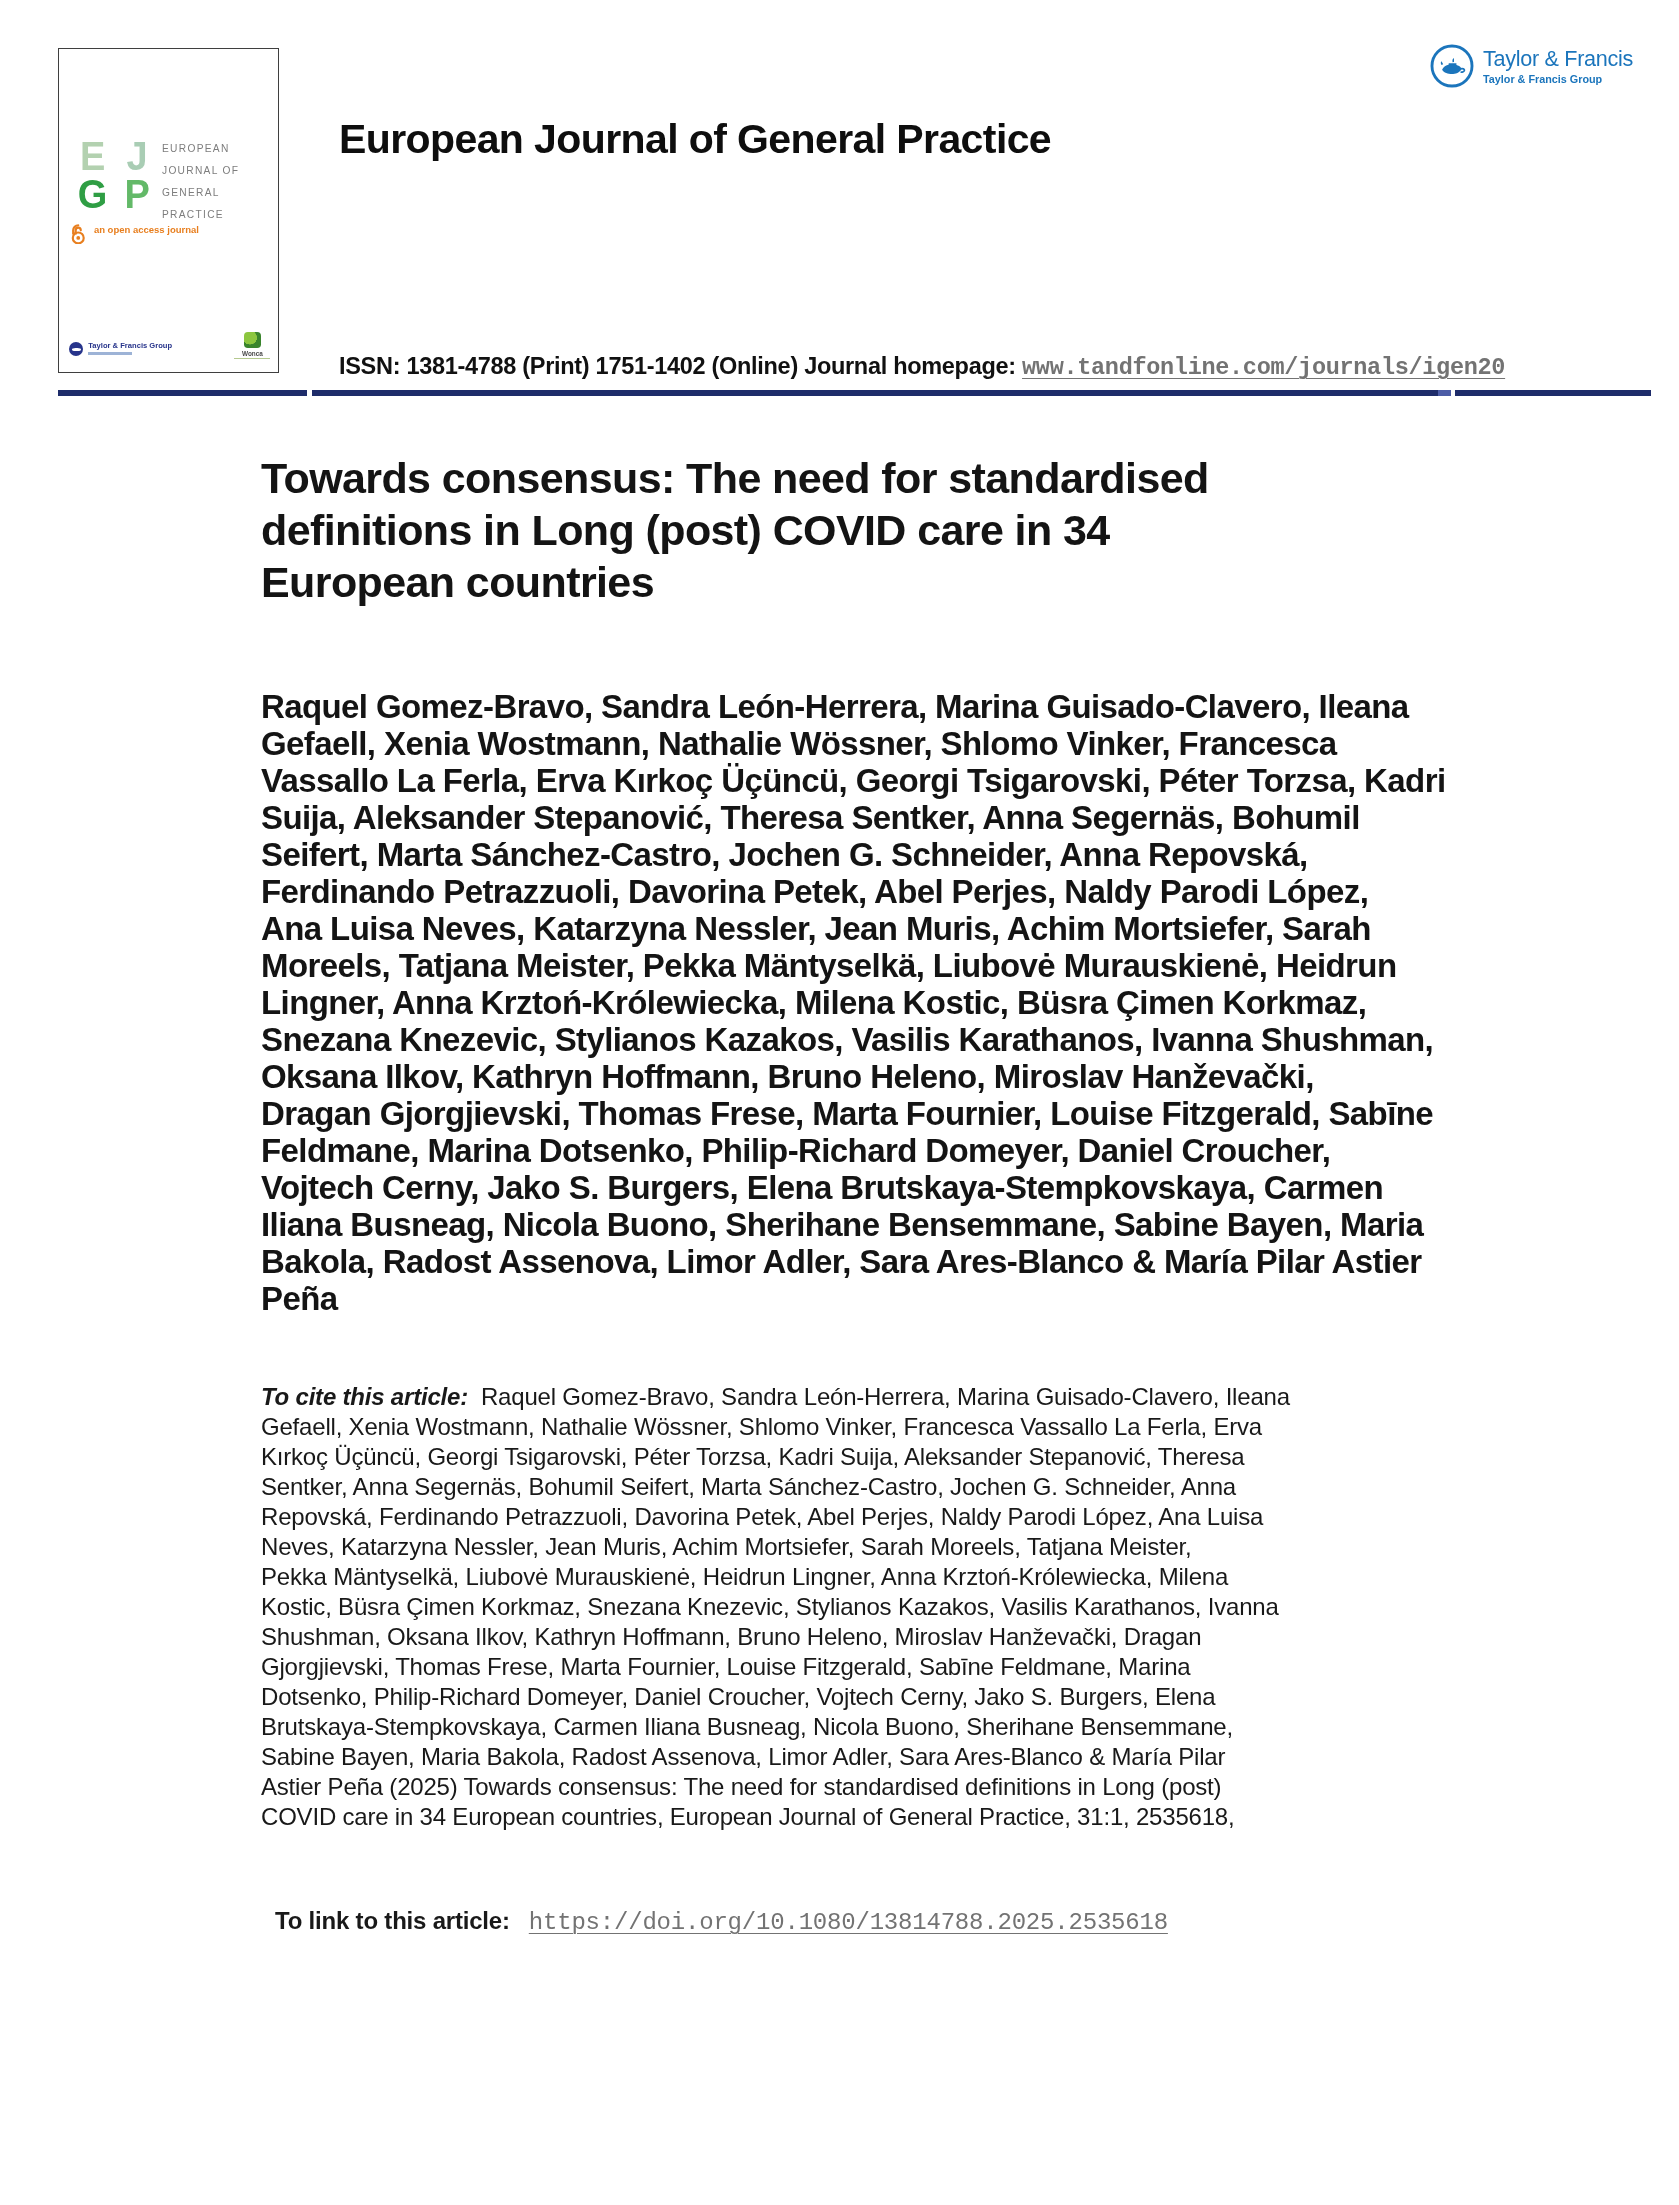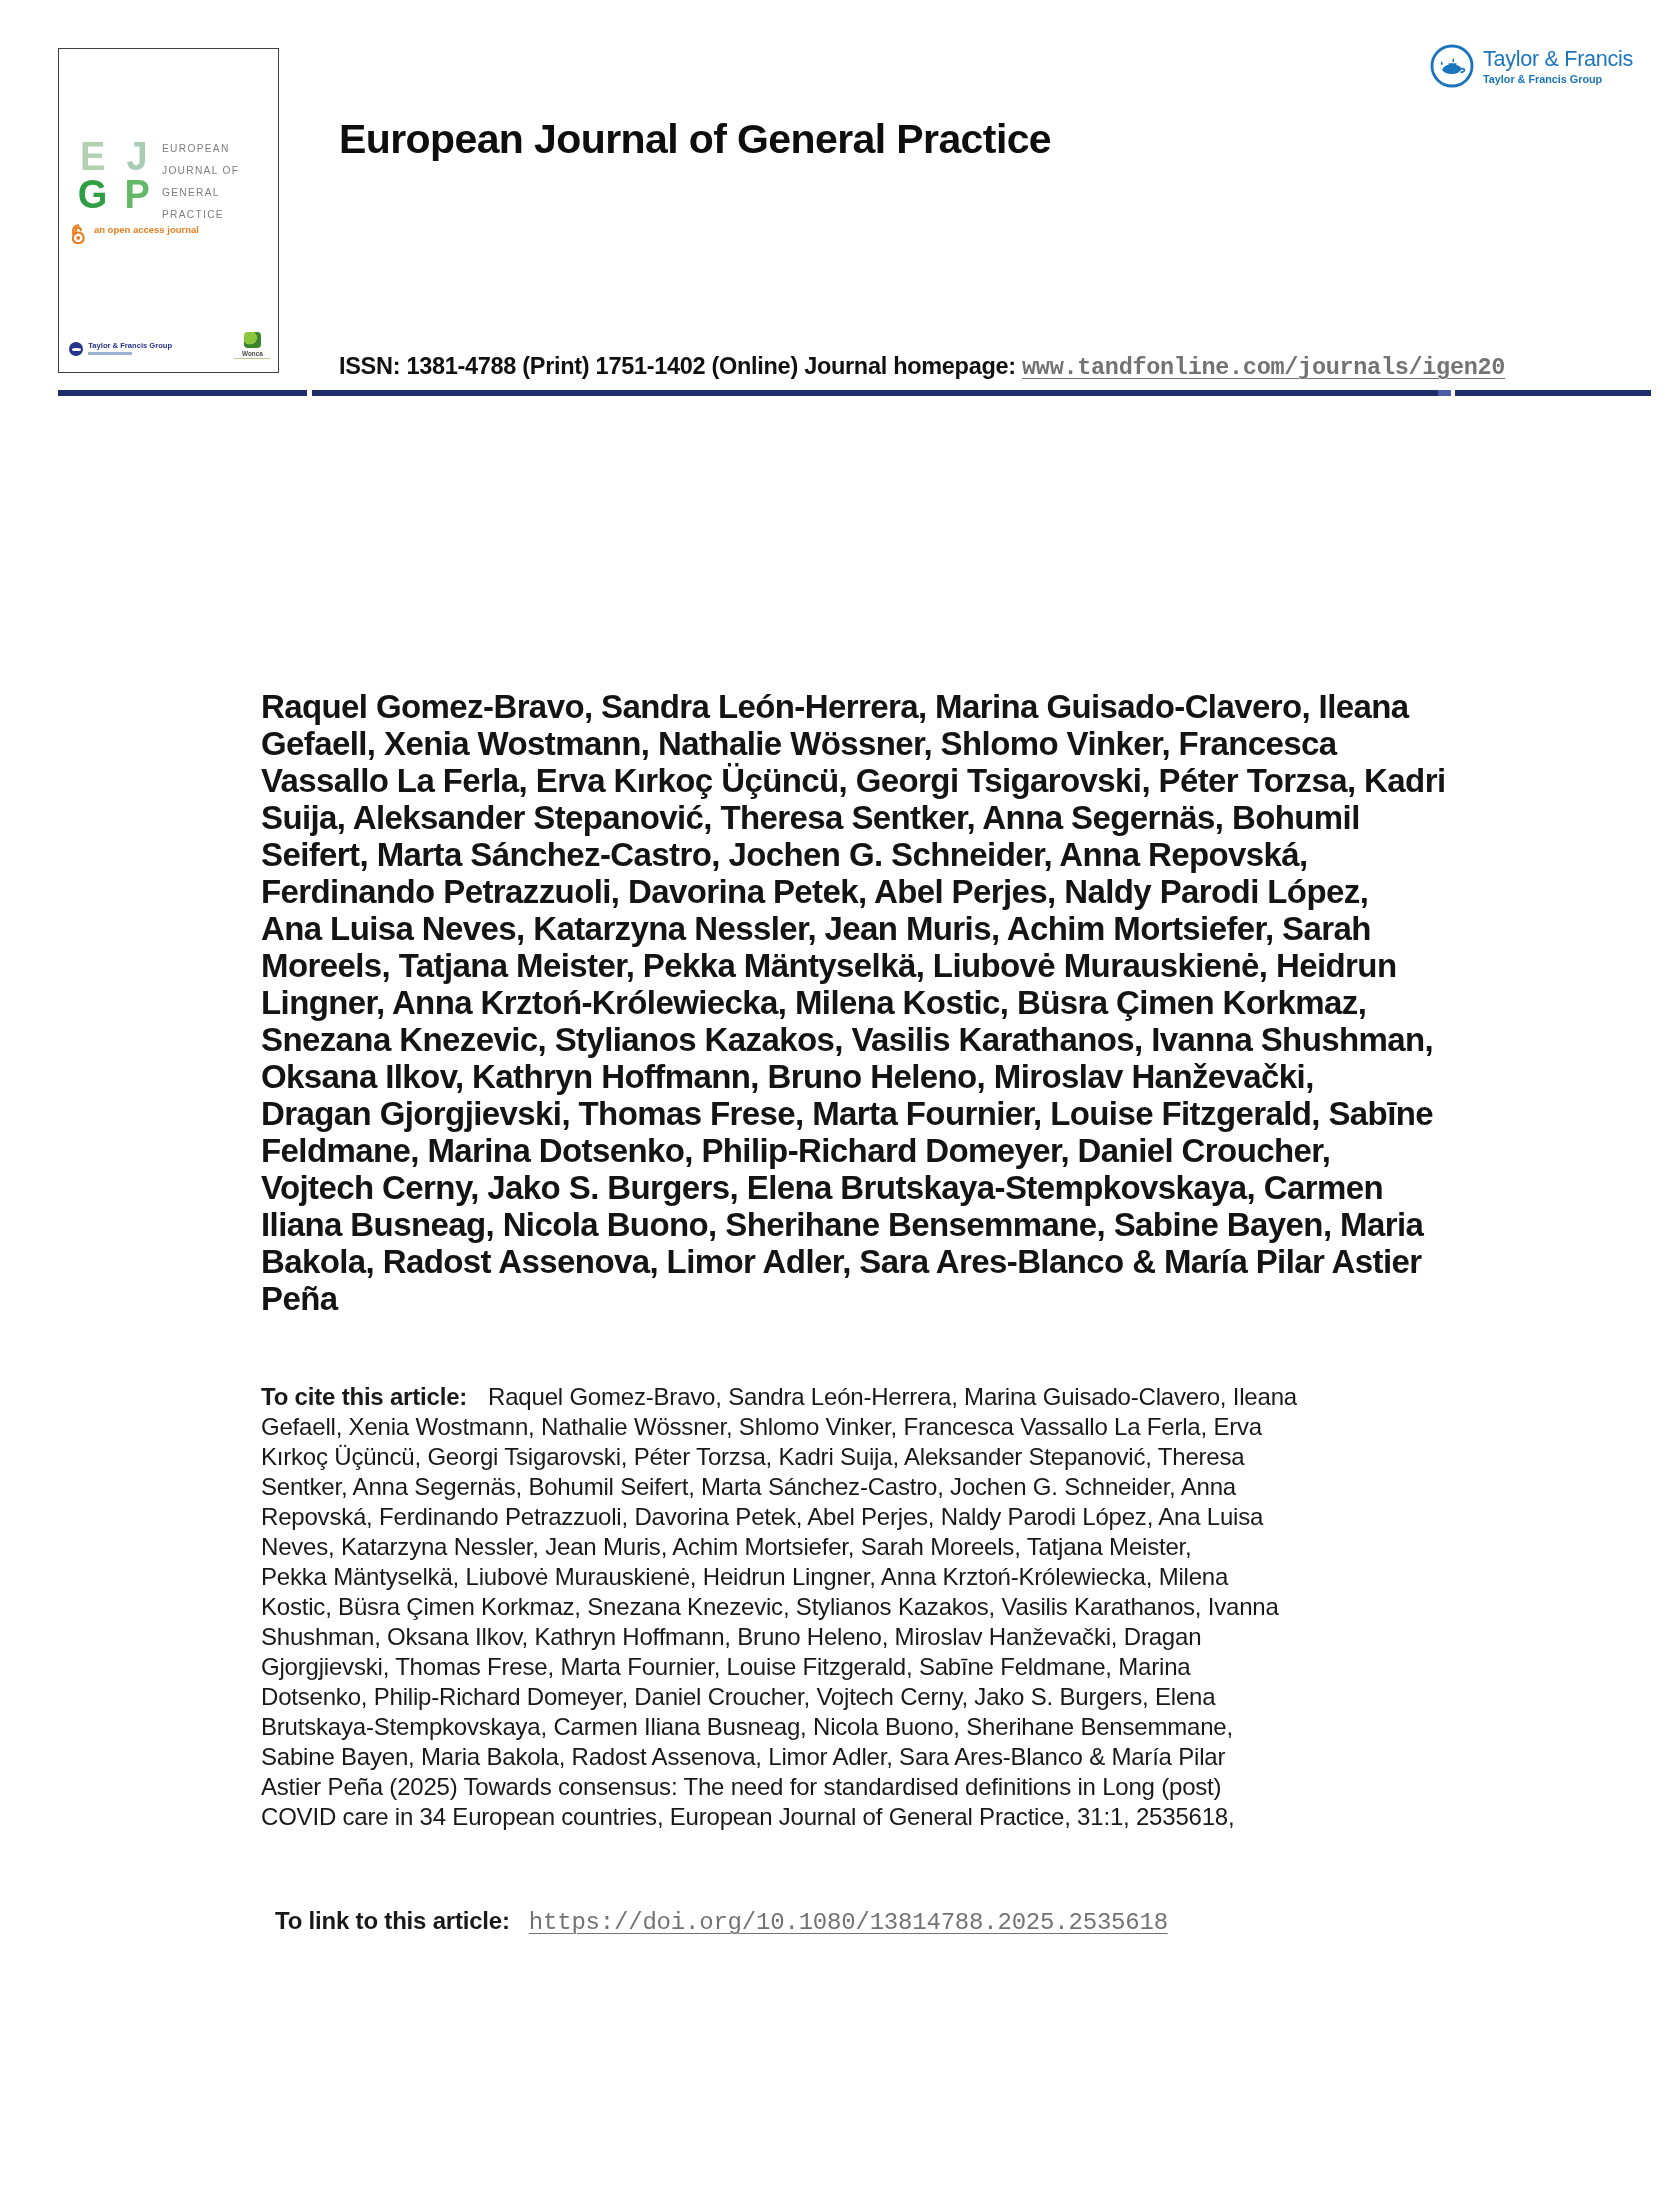--- a/index.html
+++ b/index.html
@@ -101,21 +101,21 @@
     position:absolute; left:261px; top:688px;
     font-size:33px; line-height:37px; font-weight:600; color:#141414;
     letter-spacing:-0.6px; white-space:pre-line;
   }
   .citation {
     position:absolute; left:261px; top:1382px;
     font-size:24px; line-height:30px; font-weight:400; color:#191919;
     letter-spacing:-0.2px;
   }
   .citation .body { white-space:pre-line; }
-  .citation b { font-weight:700; margin-right:21px; }
+  .citation b { font-weight:700; margin-right:13px;font-style:italic; }
   .cite-doi { margin-top:0; }
   .to-link {
     position:absolute; left:275px; top:1907px;
     font-size:24px; color:#191919; letter-spacing:-0.2px;
   }
   .to-link b { font-weight:700; margin-right:19px; }
 </style>
 </head>
 <body>
 
@@ -174,20 +174,23 @@
 
   <div class="journal-title">European Journal of General Practice</div>
 
   <div class="issn-line"><span>ISSN: 1381-4788 (Print) 1751-1402 (Online) Journal homepage: </span><a href="#">www.tandfonline.com/journals/igen20</a></div>
 
   <div class="bar bar-1"></div>
   <div class="bar bar-2"></div>
   <div class="bar bar-2cap"></div>
   <div class="bar bar-3"></div>
 
+  <div class="article-title">Towards consensus: The need for standardised
+definitions in Long (post) COVID care in 34
+European countries</div>
 
   <div class="authors">Raquel Gomez-Bravo, Sandra León-Herrera, Marina Guisado-Clavero, Ileana
 Gefaell, Xenia Wostmann, Nathalie Wössner, Shlomo Vinker, Francesca
 Vassallo La Ferla, Erva Kırkoç Üçüncü, Georgi Tsigarovski, Péter Torzsa, Kadri
 Suija, Aleksander Stepanović, Theresa Sentker, Anna Segernäs, Bohumil
 Seifert, Marta Sánchez-Castro, Jochen G. Schneider, Anna Repovská,
 Ferdinando Petrazzuoli, Davorina Petek, Abel Perjes, Naldy Parodi López,
 Ana Luisa Neves, Katarzyna Nessler, Jean Muris, Achim Mortsiefer, Sarah
 Moreels, Tatjana Meister, Pekka Mäntyselkä, Liubovė Murauskienė, Heidrun
 Lingner, Anna Krztoń-Królewiecka, Milena Kostic, Büsra Çimen Korkmaz,

